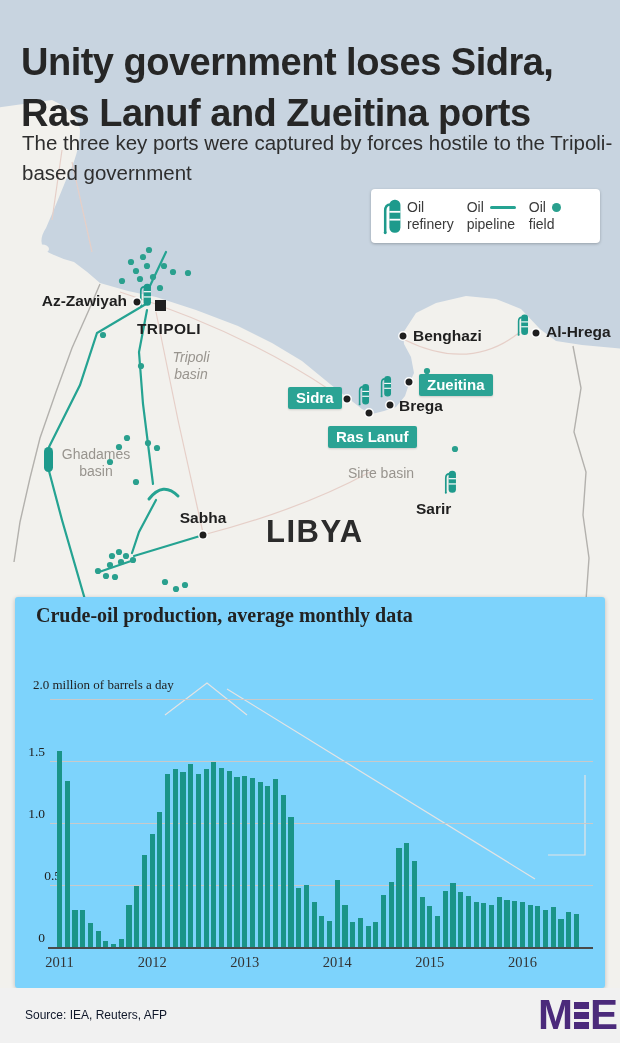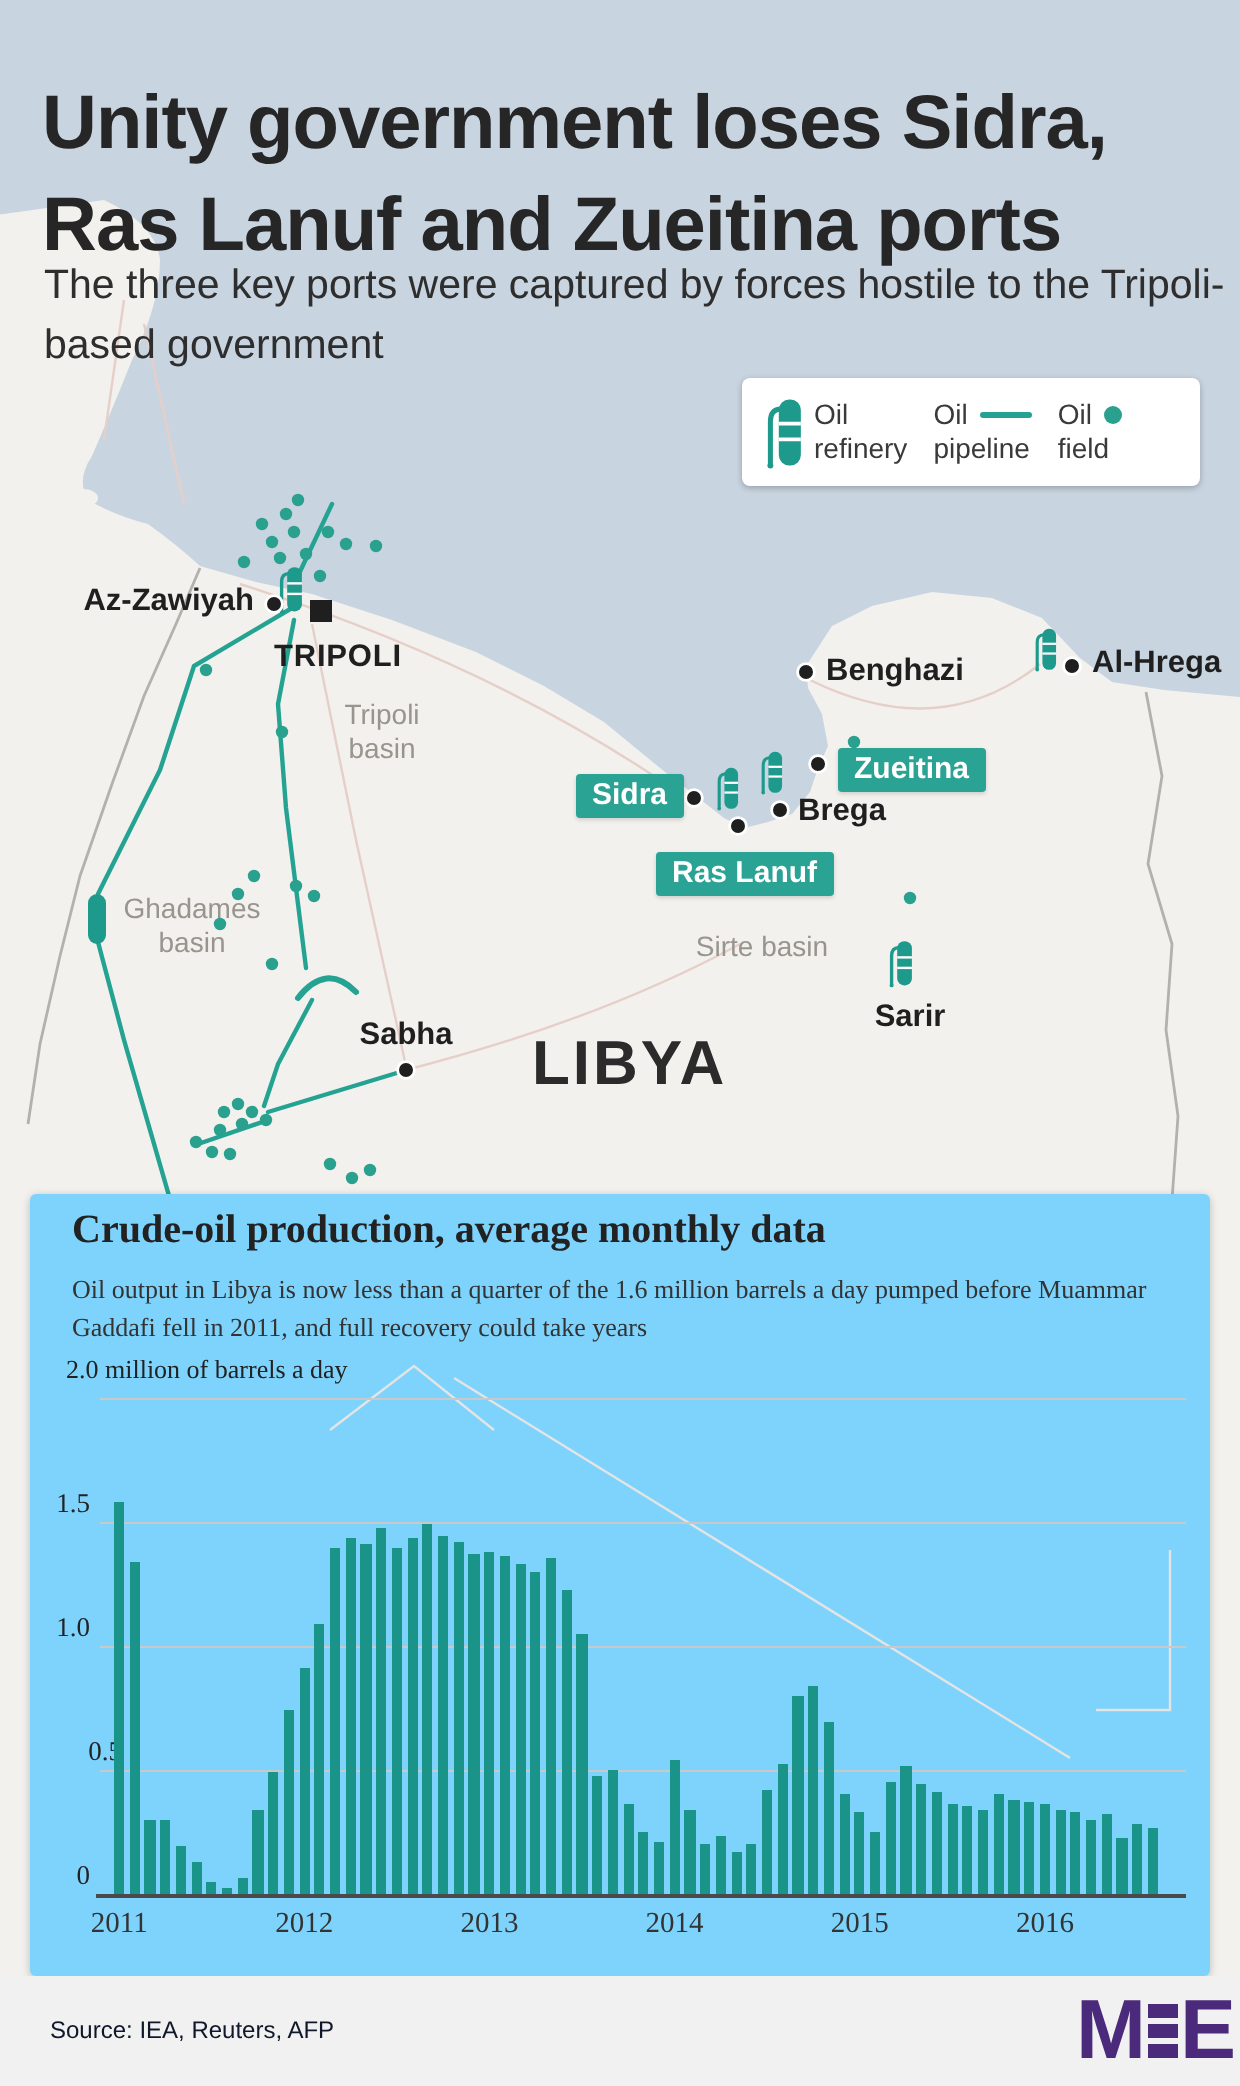--- a/index.html
+++ b/index.html
@@ -200,41 +200,40 @@
     </div>
   </div>
 </div>
 
 <div class="map-label" id="lbl-azzawiyah" style="left:29px;top:292px;width:98px;text-align:right;">Az-Zawiyah</div>
 <div class="map-label" id="lbl-tripoli" style="left:137px;top:320px;">TRIPOLI</div>
 <div class="map-label" style="left:413px;top:327px;">Benghazi</div>
 <div class="map-label" style="left:546px;top:323px;">Al-Hrega</div>
 <div class="map-label" style="left:399px;top:397px;">Brega</div>
 <div class="map-label" style="left:175px;top:509px;width:56px;text-align:center;">Sabha</div>
-<div class="map-label" style="left:430px;top:500px;width:50px;text-align:center;">Sarir</div>
+<div class="map-label" style="left:416px;top:500px;width:50px;">Sarir</div>
 <div class="map-label" id="lbl-libya" style="left:266px;top:514px;">LIBYA</div>
 
-<div class="basin-label" style="left:156px;top:349px;width:70px;">Tripoli basin</div>
+<div class="basin-label" style="left:156px;top:349px;width:70px;font-style:italic;">Tripoli basin</div>
 <div class="basin-label" style="left:54px;top:446px;width:84px;">Ghadames basin</div>
 <div class="basin-label" style="left:346px;top:465px;width:70px;">Sirte basin</div>
 
 <div class="port-tag" style="left:288px;top:387px;">Sidra</div>
 <div class="port-tag" style="left:328px;top:426px;">Ras Lanuf</div>
 <div class="port-tag" style="left:419px;top:374px;">Zueitina</div>
 
 <div id="chart-panel" class="abs">
   <svg width="590" height="391" style="position:absolute;left:0;top:0" viewBox="0 0 590 391">
     <g stroke="#e4e4e4" stroke-width="1.2" fill="none">
       <path d="M150 118 L192 86 L232 118"></path>
       <path d="M212 92 L520 282"></path>
       <path d="M533 258 L570 258 L570 178"></path>
     </g>
   </svg>
   <div id="chart-title">Crude-oil production, average monthly data</div>
-  <div id="chart-subtitle">Oil output in Libya is now less than a quarter of the 1.6 million barrels a day pumped before Muammar Gaddafi fell in 2011, and full recovery could take years</div>
   <div id="unit-label">2.0 million of barrels a day</div>
   <div id="plot" style="position:absolute;left:0;top:0;width:590px;height:391px;">
       <div class="gridline" style="top: 287.7px;"></div>
       <div class="gridline" style="top: 225.7px;"></div>
       <div class="gridline" style="top: 163.7px;"></div>
       <div class="gridline" style="top: 101.7px;"></div>
       <div class="baseline" style="top: 349.7px;"></div>
       <div class="ytick" style="left: 2px; width: 28px; top: 332.7px;">0</div>
       <div class="ytick" style="left: 18px; width: 28px; top: 270.7px;">0.5</div>
       <div class="ytick" style="left: 2px; width: 28px; top: 208.7px;">1.0</div>

